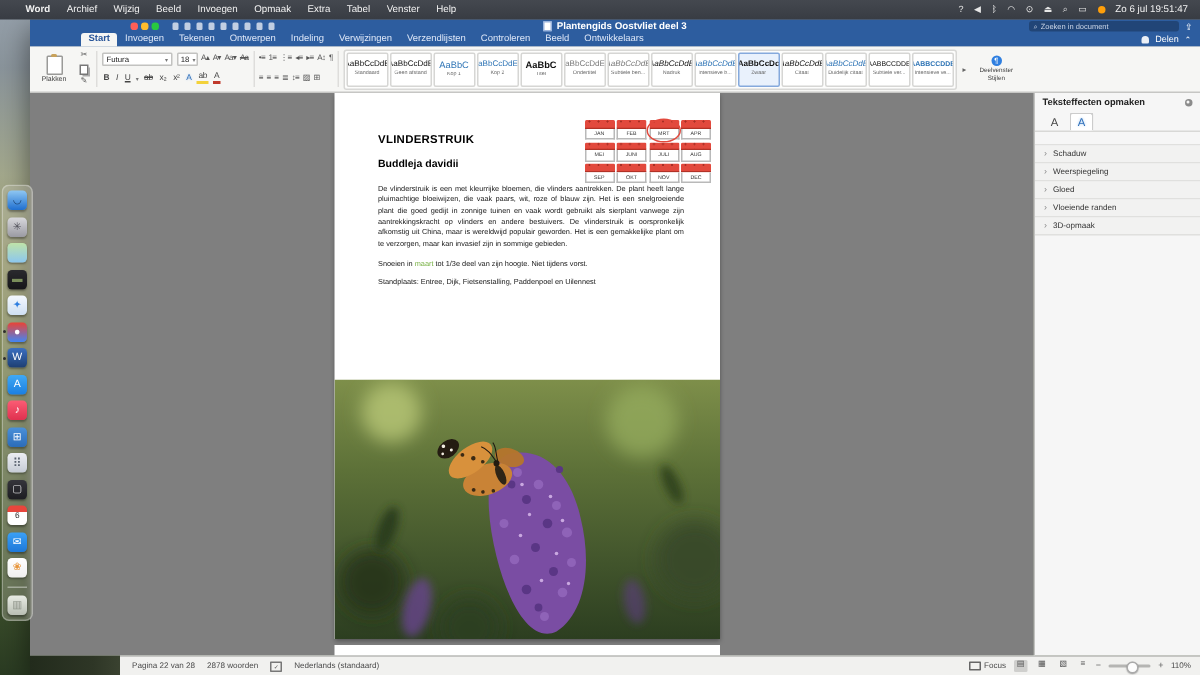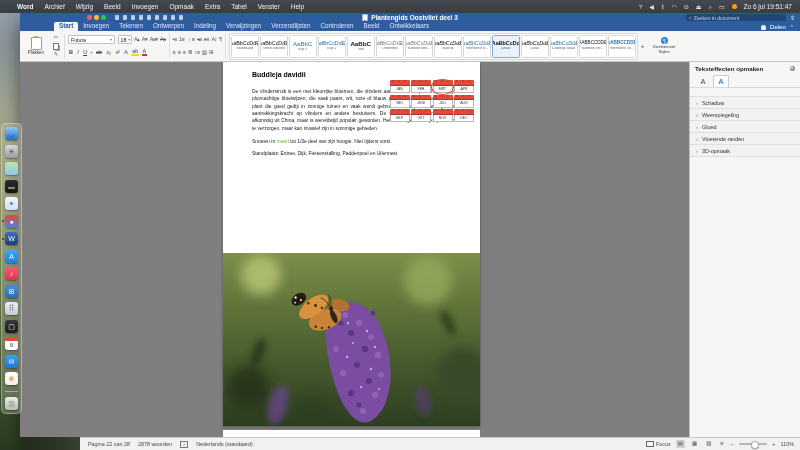--- a/index.html
+++ b/index.html
@@ -421,20 +421,21 @@
     <span class="gal-arrow">▸</span>
     <div class="stijlen">
       <span class="ico">¶</span>
       <span class="t">Deelvenster Stijlen</span>
     </div>
   </div>
 
   <div class="contentrow">
     <div class="docarea">
       <div class="page">
+        <div class="p-title">VLINDERSTRUIK</div>
         <div class="p-sub">Buddleja davidii</div>
         <div class="calendar">
             <div class="cal-cell">
               <div class="cal-top"></div>
               <div class="cal-label">JAN</div>
             </div>
             <div class="cal-cell">
               <div class="cal-top"></div>
               <div class="cal-label">FEB</div>
             </div>

